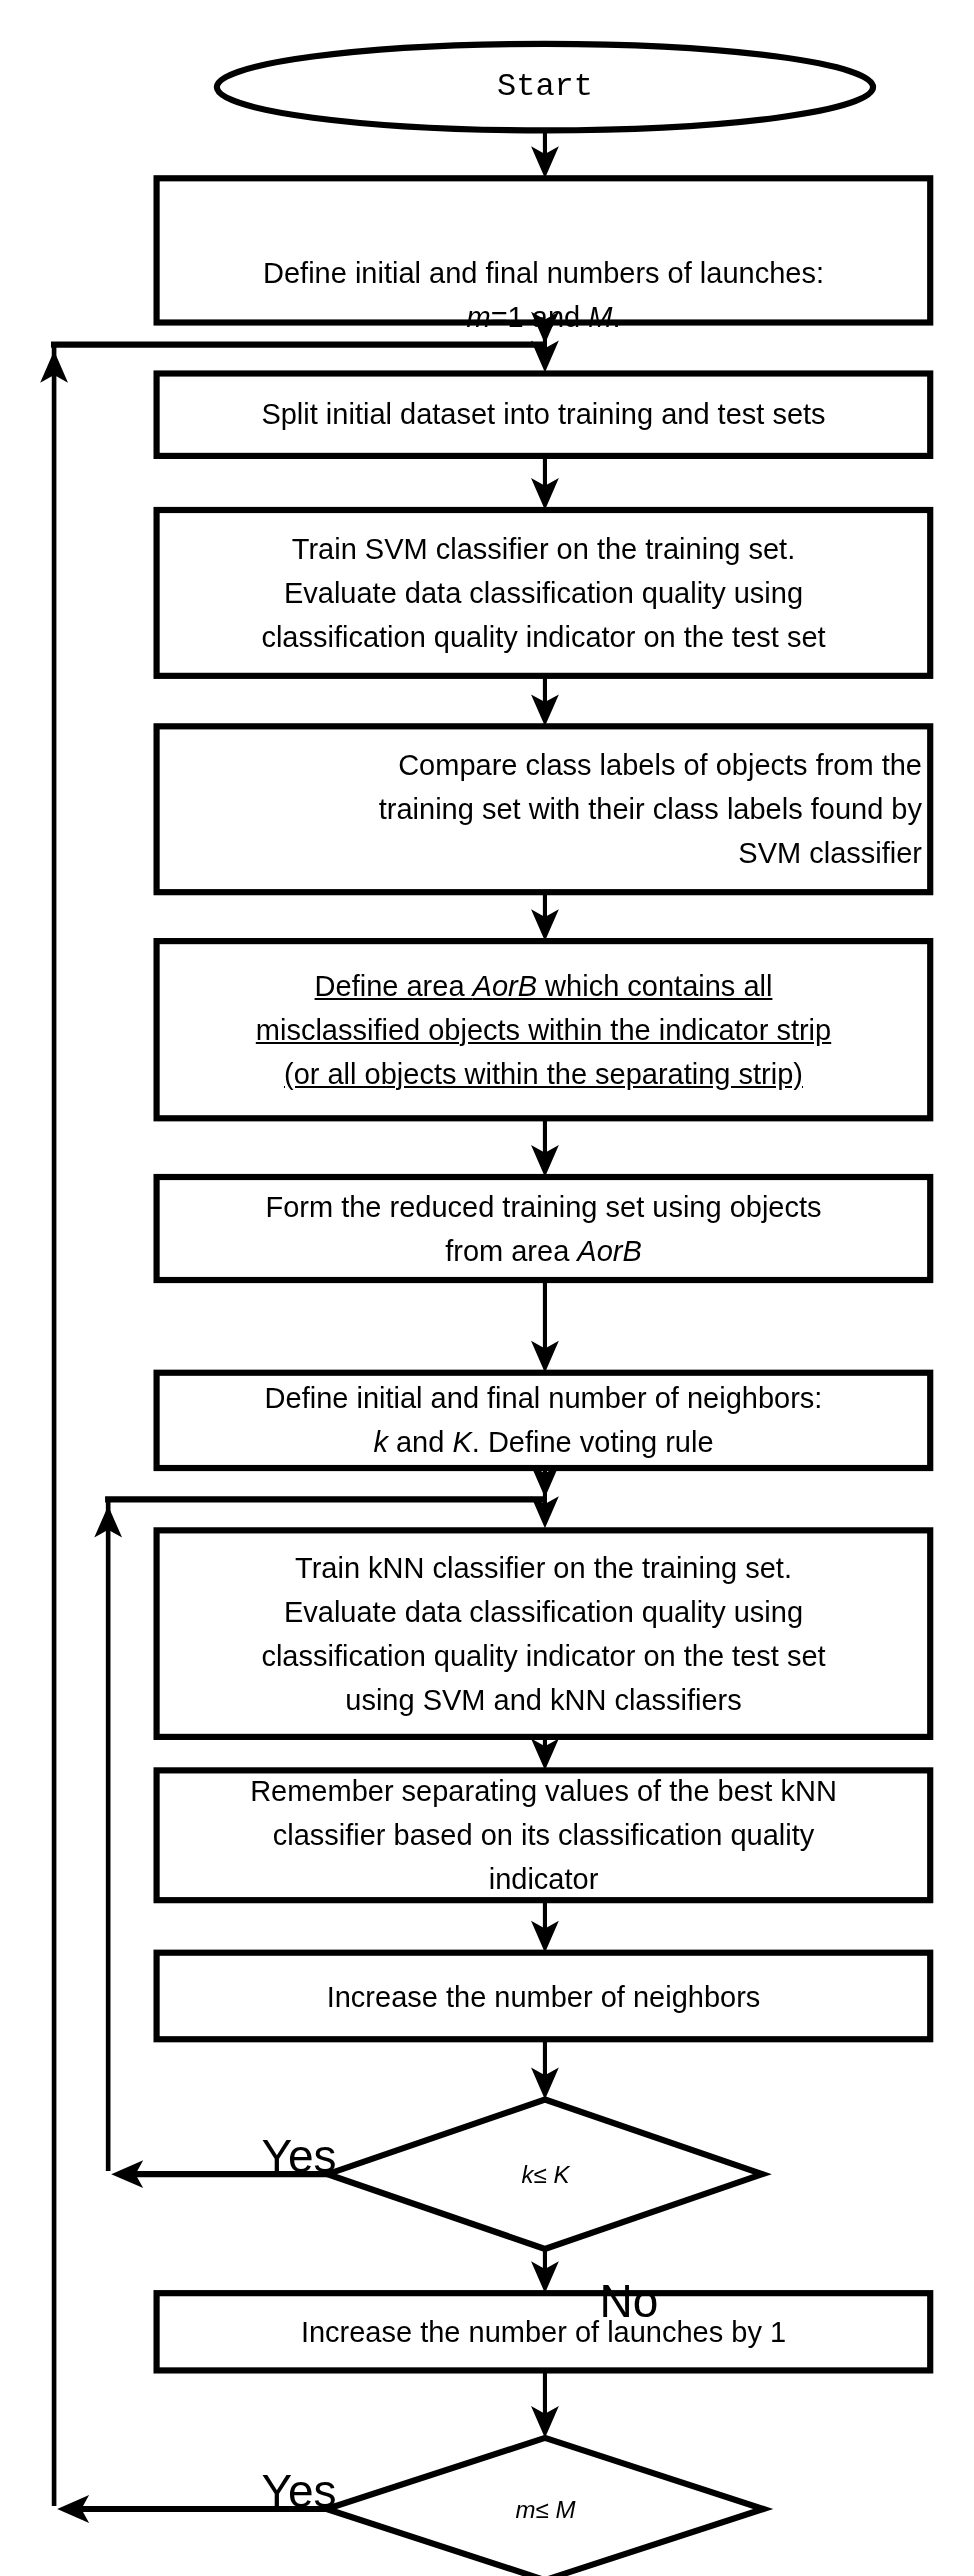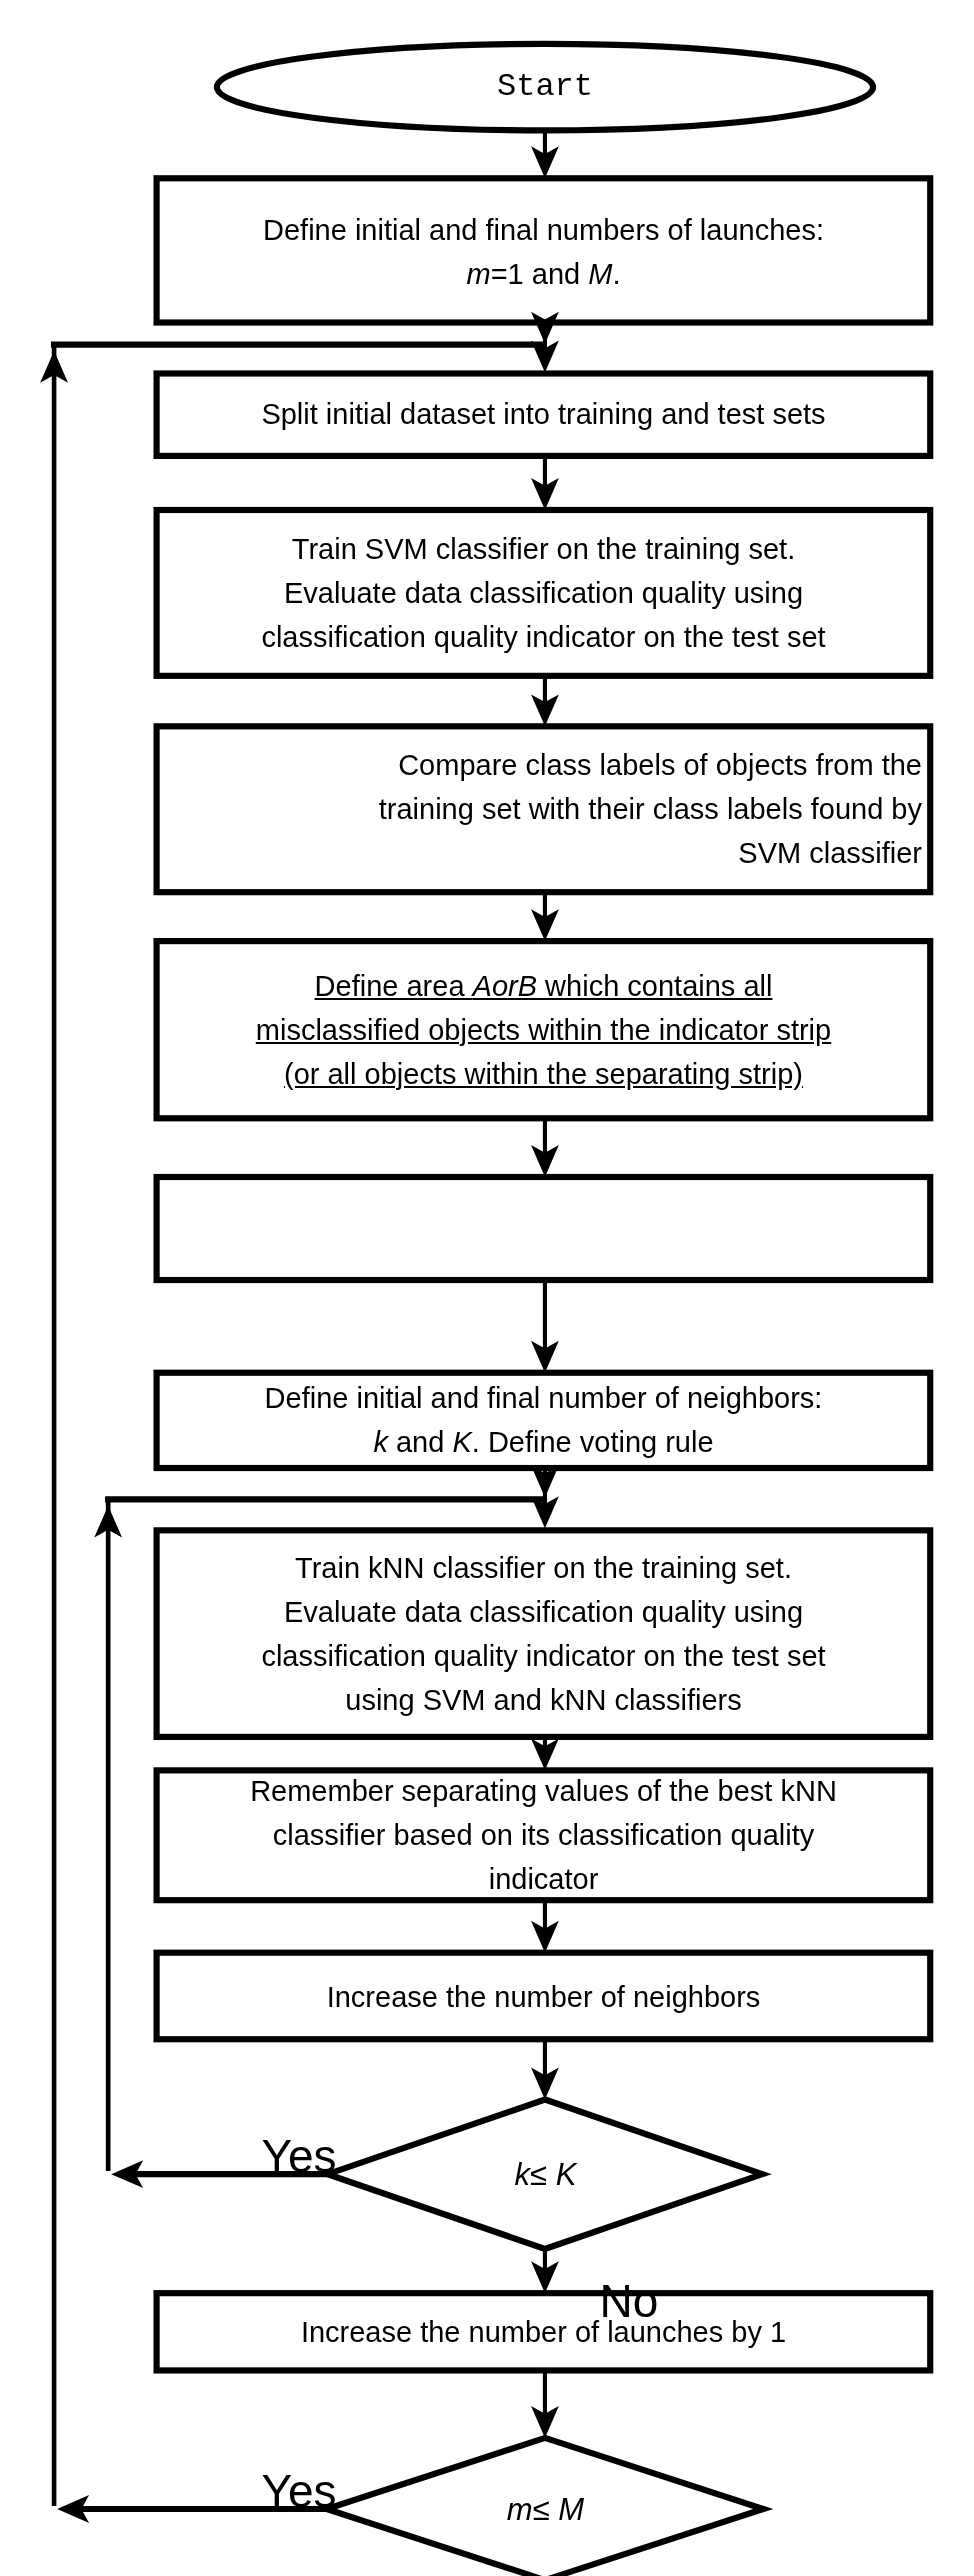--- a/index.html
+++ b/index.html
@@ -7,21 +7,21 @@
   .canvas{position:relative;width:974px;height:2883px;background:var(--bg,#fff);color:var(--ink,#000);overflow:hidden;}
   .layer{position:absolute;left:0;top:0;}
   .shape{fill:none;stroke:var(--ink,#000);stroke-width:12px;}
   .edge{stroke:var(--ink,#000);fill:none;}
   .w8{stroke-width:8px;}
   .w9{stroke-width:9px;}
   .w12{stroke-width:12px;}
   .head{fill:var(--ink,#000);stroke:none;}
   .node-text{position:absolute;display:flex;flex-direction:column;justify-content:center;align-items:center;text-align:center;font-size:29px;line-height:44px;white-space:nowrap;}
   .terminal{font-size:32px;font-family:Liberation Mono, monospace;}
-  .decision{font-size:31px;}
+  .decision{font-size:24px;}
   .edge-label{position:absolute;display:flex;justify-content:center;align-items:center;font-size:46px;line-height:46px;margin-top:16px;}
   .it{font-style:italic;}
 </style>
 </head>
 <body style="--ink: #000000; --bg: #ffffff;">
 
 <div class="canvas">
 
   <svg class="layer" width="974" height="2883" viewBox="0 0 1891 5595">
 
@@ -103,21 +103,21 @@
     <rect class="shape" x="304" y="3790" width="1502" height="168"></rect>
     <polygon class="shape" points="1058,4075 1480,4220 1058,4365 636,4220"></polygon>
     <rect class="shape" x="304" y="4451" width="1502" height="150"></rect>
     <polygon class="shape" points="1058,4732 1482,4870 1058,5008 634,4870"></polygon>
     <polygon class="shape" points="713,5095 1496,5095 1409,5286 625,5286"></polygon>
     <ellipse class="shape" cx="1053" cy="5490" rx="645" ry="97"></ellipse>
   </svg>
 
   <div class="node-text terminal layer" style="left:217px;top:43px;width:656px;height:87px;">Start</div>
 
-  <div class="node-text layer" style="left:165px;top:180px;width:757px;height:144px;">
+  <div class="node-text layer" style="left:165px;top:195px;width:757px;height:144px;justify-content:flex-end;">
     <div><span>Define initial and final numbers of launches:</span></div>
     <div><span class="it">m</span><span>=1 and </span><span class="it">M</span><span>.</span></div>
   </div>
 
   <div class="node-text layer" style="left:165px;top:373px;width:757px;height:82px;">
     <div><span>Split initial dataset into training and test sets</span></div>
   </div>
 
   <div class="node-text layer" style="left:165px;top:510px;width:757px;height:166px;">
     <div><span>Train SVM classifier on the training set.</span></div>
@@ -130,20 +130,24 @@
     <div><span>training set with their class labels found by</span></div>
     <div><span>SVM classifier</span></div>
   </div>
 
   <div class="node-text layer" style="left:165px;top:941px;width:757px;height:177px;text-decoration:underline;">
     <div><span>Define area </span><span class="it">AorB</span><span> which contains all</span></div>
     <div><span>misclassified objects within the indicator strip</span></div>
     <div><span>(or all objects within the separating strip)</span></div>
   </div>
 
+  <div class="node-text layer" style="left:165px;top:1177px;width:757px;height:103px;">
+    <div><span>Form the reduced training set using objects</span></div>
+    <div><span>from area </span><span class="it">AorB</span></div>
+  </div>
 
   <div class="node-text layer" style="left:165px;top:1372px;width:757px;height:95px;">
     <div><span>Define initial and final number of neighbors:</span></div>
     <div><span class="it">k</span><span> and </span><span class="it">K</span><span>. Define voting rule</span></div>
   </div>
 
   <div class="node-text layer" style="left:165px;top:1530px;width:757px;height:207px;">
     <div><span>Train kNN classifier on the training set.</span></div>
     <div><span>Evaluate data classification quality using</span></div>
     <div><span>classification quality indicator on the test set</span></div>

